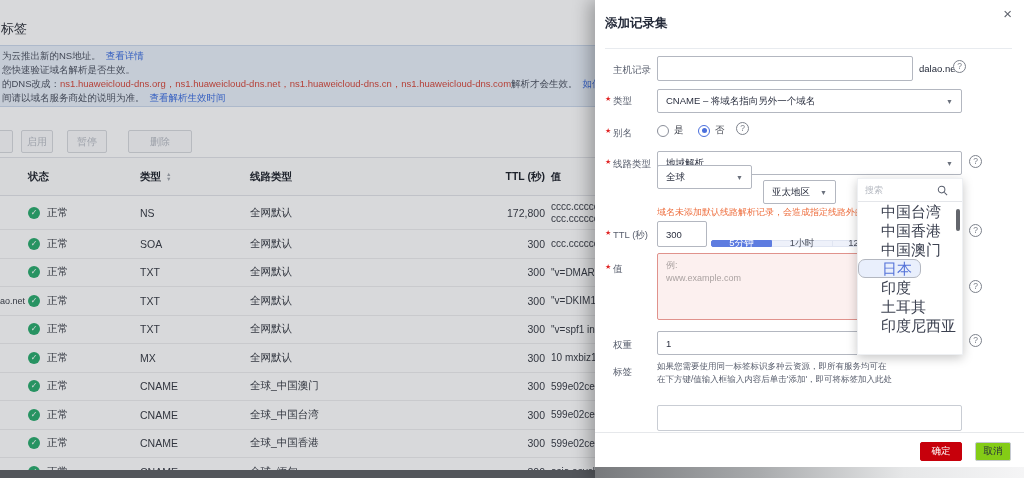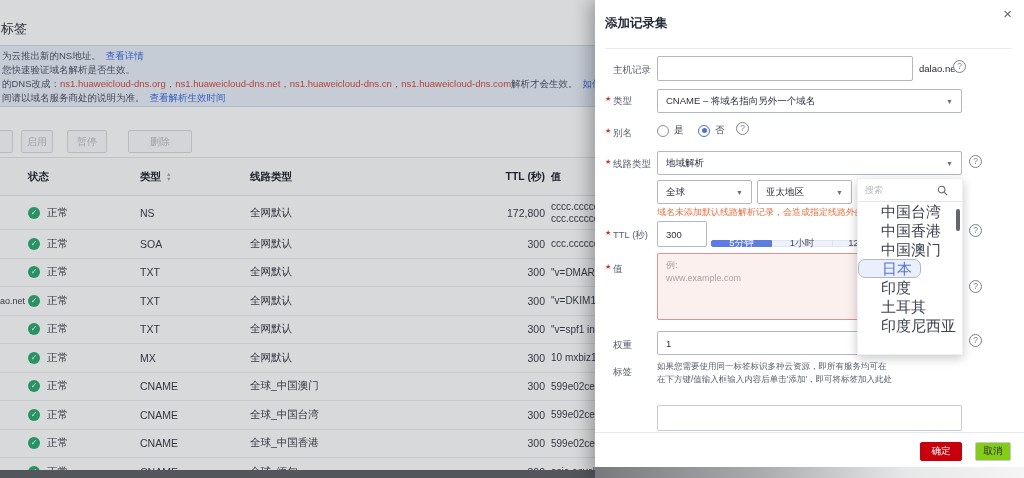--- a/index.html
+++ b/index.html
@@ -75,22 +75,22 @@
   .r-type-lbl { top:95px; } .type-sel { left:62px; top:89px; width:305px; height:24px; }
   .r-alias-lbl { top:127px; }
   .radio { position:absolute; top:124px; display:flex; align-items:center; font-size:9.5px; color:#40444e; cursor:pointer; }
   .radio .rc { width:12px; height:12px; border-radius:50%; border:1px solid #8a8e99; margin-right:5px; position:relative; background:#fff; }
   .radio.on .rc { border-color:#4a6fdc; }
   .radio.on .rc::after { content:""; position:absolute; inset:2.5px; border-radius:50%; background:#4a6fdc; }
   .radio-yes { left:62px; } .radio-no { left:103px; }
   .h-alias { left:141px; top:122px; }
   .r-line-lbl { top:158px; } .line-sel { left:62px; top:151px; width:305px; height:24px; }
   .h-line { left:374px; top:155px; }
-  .sub1 { left:62px;  top:180px; width:95px;  height:24px; }
-  .sub2 { left:162px; top:180px; width:95px;  height:24px;text-align:center; }
+  .sub1 { left:62px;  top:165px; width:95px;  height:24px; }
+  .sub2 { left:168px; top:180px; width:73px;  height:24px;text-align:center; }
   .sub3 { left:262px; top:182px; width:106px; height:24px; border-color:#5e7ce0; }
   .warn { position:absolute; left:62px; top:206px; font-size:9px; color:#ee6f3f; white-space:nowrap; }
 
   .r-ttl-lbl { top:229px; } .ttl-inp { left:62px; top:221px; width:50px; height:26px; }
   .ttl-seg { position:absolute; left:116px; top:221px; height:26px; display:flex; }
   .seg { width:61px; display:flex; align-items:center; justify-content:center; font-size:9.5px;
          background:#eef1fa; border:1px solid #e0e5f2; border-left:none; color:#4a4f5c; cursor:pointer;margin-top:19px; }
   .seg:first-child { border-left:1px solid #e0e5f2; border-radius:2px 0 0 2px; }
   .seg.active { background:#5e7ce0; border-color:#5e7ce0; color:#fff; }
   .h-ttl { left:374px; top:224px; }

